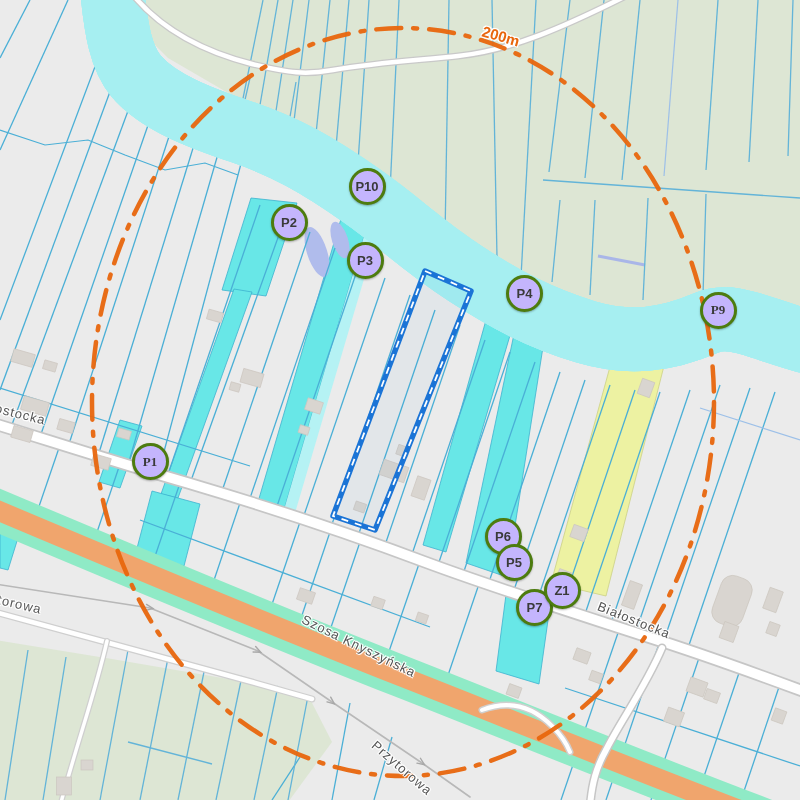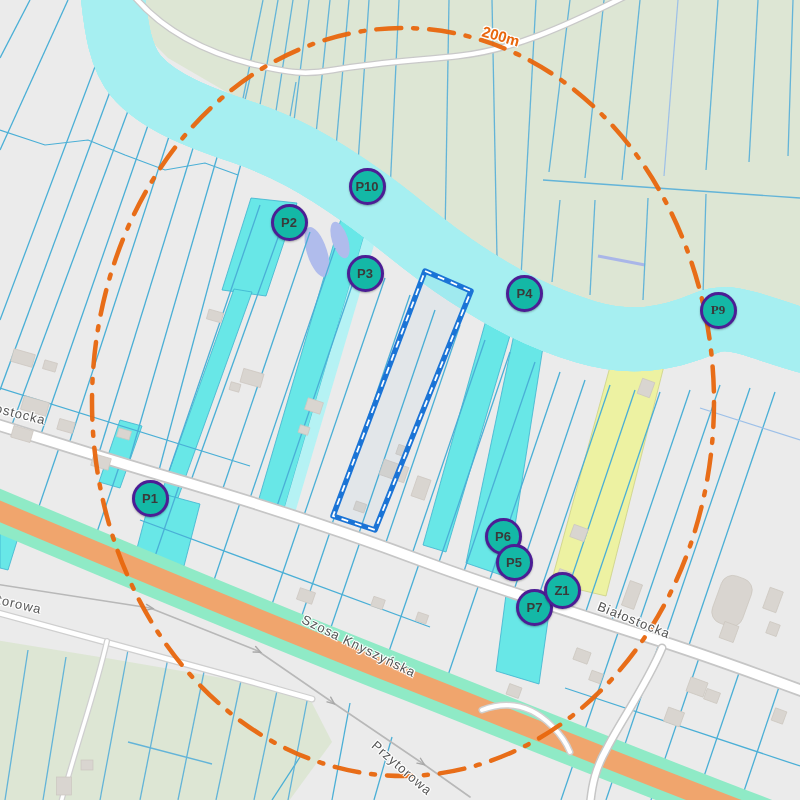--- a/index.html
+++ b/index.html
@@ -5,22 +5,22 @@
   html,body{margin:0;padding:0;background:#ebebeb;}
   #map-viewport{position:relative;width:800px;height:800px;overflow:hidden;
     font-family:"Liberation Sans",sans-serif;background:#ebebeb;}
   #map-svg{position:absolute;left:0;top:0;}
   #labels-layer,#markers-layer{position:absolute;left:0;top:0;width:800px;height:800px;pointer-events:none;}
   .map-street-label{position:absolute;white-space:nowrap;font-size:13px;color:#555;
     letter-spacing:1px;
     text-shadow:-1px -1px 0 #fff,1px -1px 0 #fff,-1px 1px 0 #fff,1px 1px 0 #fff,0 0 3px #fff;}
   .scale-ring-label{position:absolute;white-space:nowrap;font-size:15px;font-weight:bold;color:#e8660d;
     text-shadow:-1px -1px 0 #fff,1px -1px 0 #fff,-1px 1px 0 #fff,1px 1px 0 #fff,0 0 2px #fff;}
-  .map-marker{position:absolute;width:31px;height:31px;border:3px solid #4c1d95;border-radius:50%;
-    background:#14b8a6;display:flex;align-items:center;justify-content:center;
+  .map-marker{position:absolute;width:31px;height:31px;border:3px solid #4d7c0f;border-radius:50%;
+    background:#c4b5fd;display:flex;align-items:center;justify-content:center;
     font-size:13px;font-weight:bold;color:#3a3a3a;box-shadow:0 1px 2px rgba(0,0,0,.3);
     pointer-events:auto;cursor:pointer;}
 </style>
 </head>
 <body>
 
 <div id="map-viewport">
   <svg id="map-svg" width="800" height="800" viewBox="0 0 800 800">
 
     <rect x="0" y="0" width="800" height="800" fill="#ebebeb"></rect>
@@ -234,22 +234,22 @@
       <div class="map-street-label" style="left: 8px; top: 411px; transform: translate(-50%, -50%) rotate(14deg);">Białostocka</div>
       <div class="map-street-label" style="left: 359px; top: 646px; transform: translate(-50%, -50%) rotate(26deg);">Szosa Knyszyńska</div>
       <div class="map-street-label" style="left: 634px; top: 620px; transform: translate(-50%, -50%) rotate(22deg);">Białostocka</div>
       <div class="map-street-label" style="left: 402px; top: 768px; transform: translate(-50%, -50%) rotate(41deg);">Przytorowa</div>
       <div class="map-street-label" style="left: 5px; top: 601px; transform: translate(-50%, -50%) rotate(13deg);">Przytorowa</div>
       <div class="scale-ring-label" style="left: 501px; top: 36px; transform: translate(-50%, -50%) rotate(16deg);">200m</div>
     </div>
   <div id="markers-layer">
       <div class="map-marker" style="left: 348.5px; top: 167.5px;">P10</div>
       <div class="map-marker" style="left: 270.5px; top: 203.5px;">P2</div>
-      <div class="map-marker" style="left: 346.5px; top: 255px;">P3</div>
+      <div class="map-marker" style="left: 346.5px; top: 242px;">P3</div>
       <div class="map-marker" style="left: 506px; top: 274.5px;">P4</div>
       <div class="map-marker" style="left: 699.5px; top: 291.5px; font-family: Liberation Serif, serif;">P9</div>
-      <div class="map-marker" style="left: 131.5px; top: 480px;">P1</div>
+      <div class="map-marker" style="left: 131.5px; top: 443px; font-family: Liberation Serif, serif;">P1</div>
       <div class="map-marker" style="left: 484.5px; top: 517.5px;">P6</div>
       <div class="map-marker" style="left: 495.5px; top: 544px;">P5</div>
       <div class="map-marker" style="left: 516px; top: 588.5px;">P7</div>
       <div class="map-marker" style="left: 543.5px; top: 571.5px;">Z1</div>
     </div>
 </div>
 
 </body></html>

